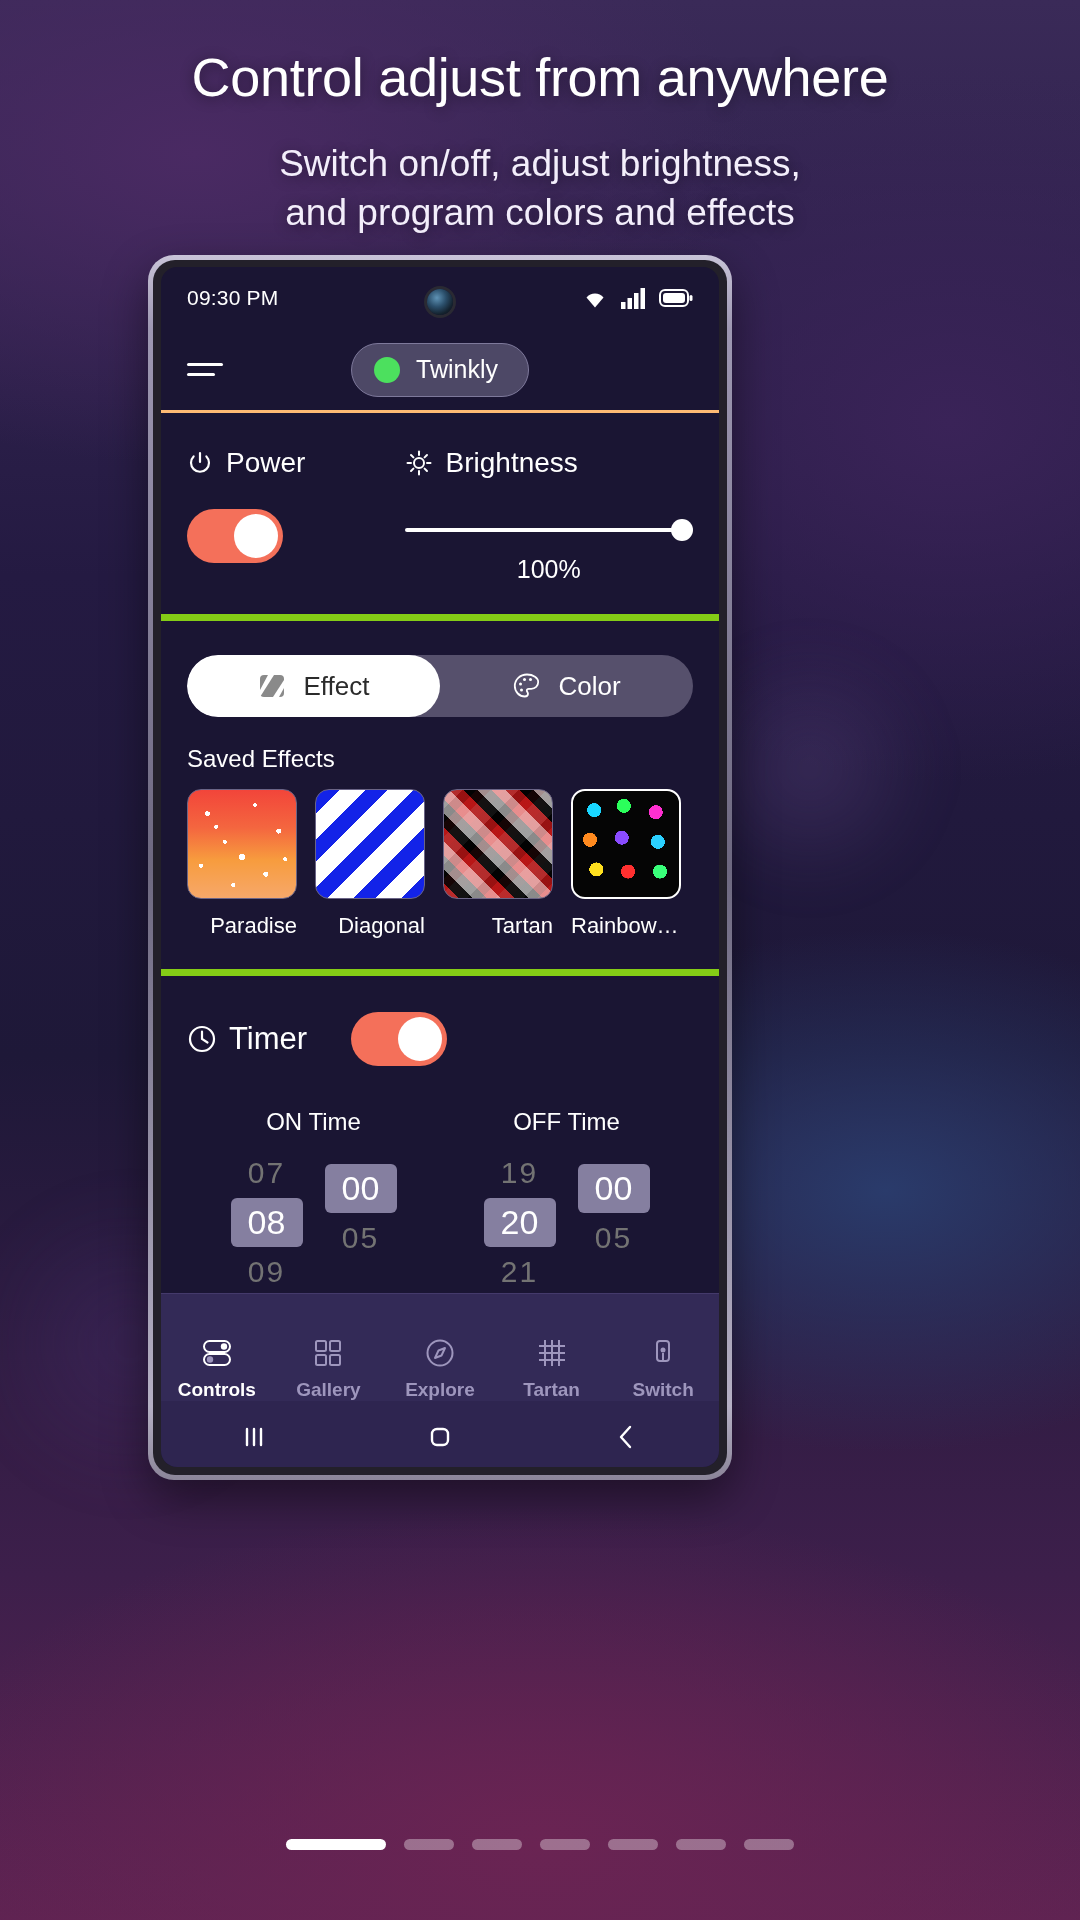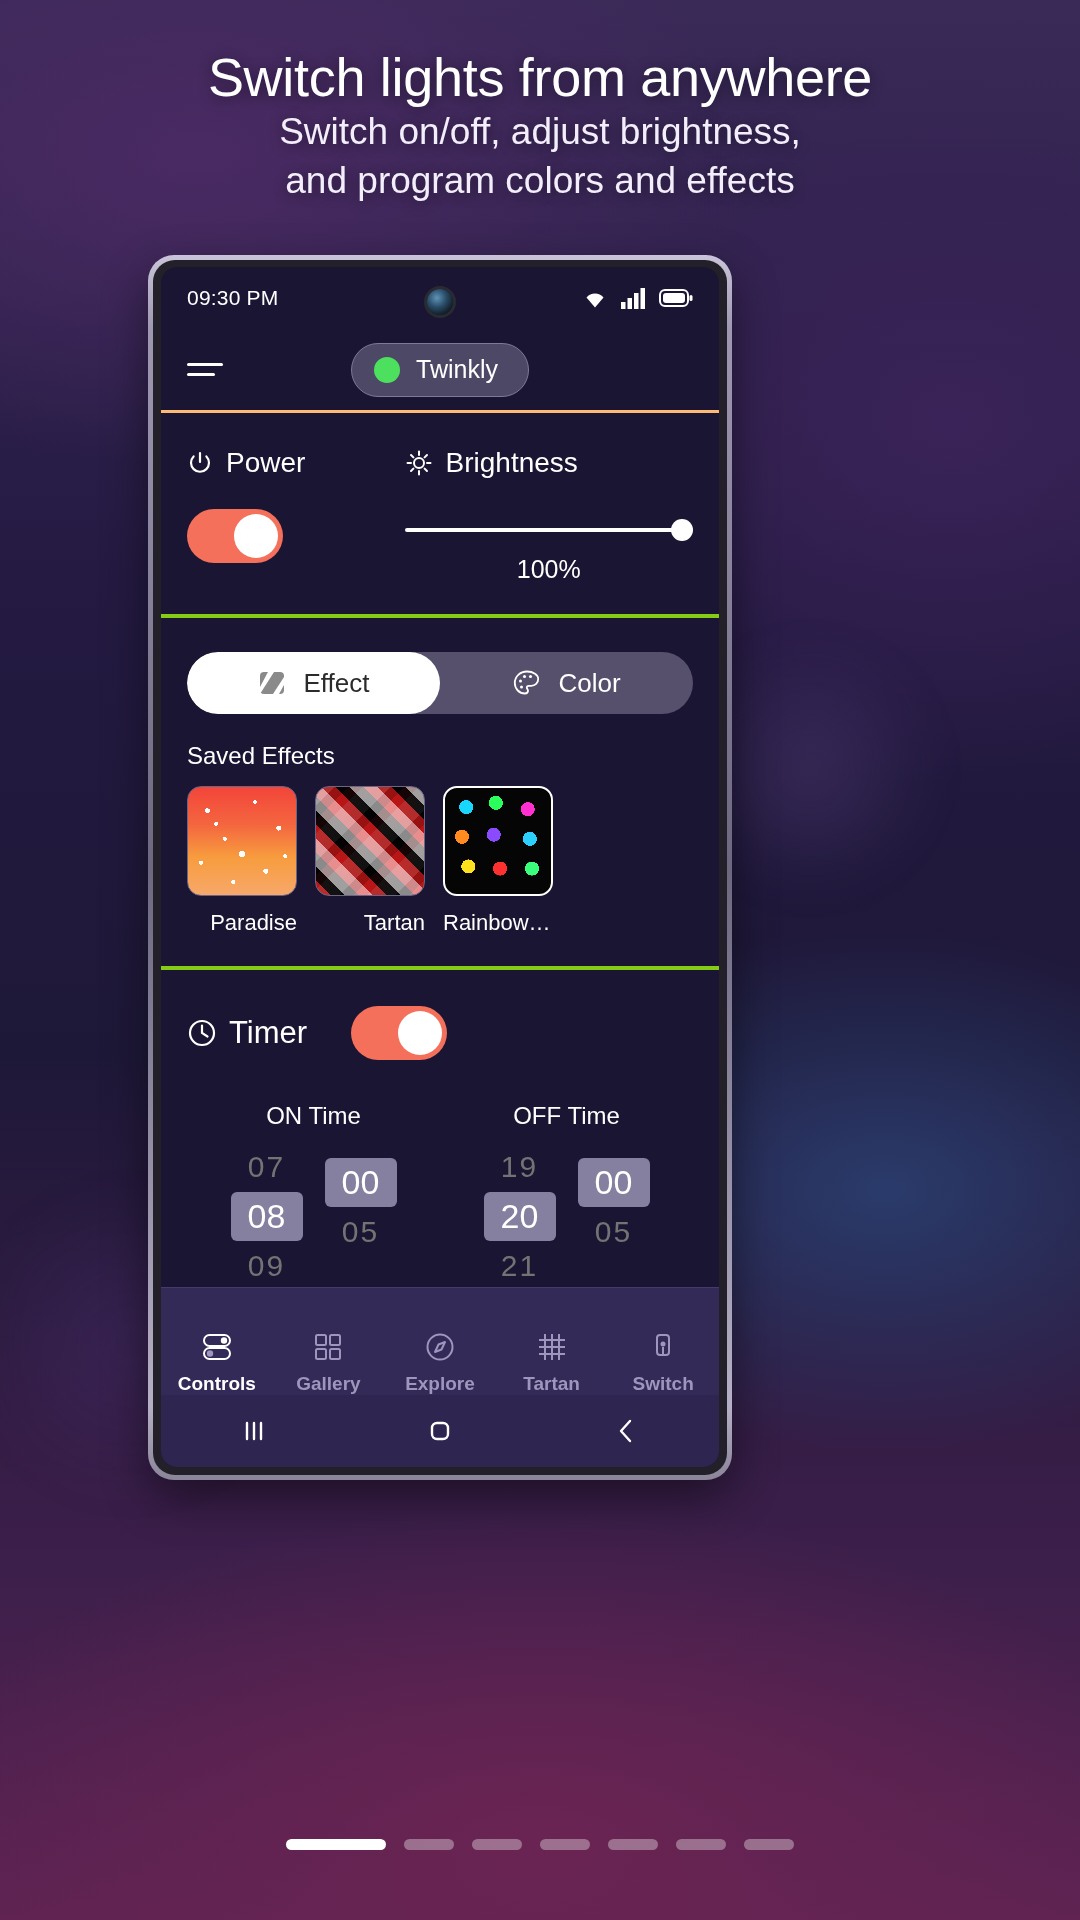--- a/index.html
+++ b/index.html
@@ -37,20 +37,21 @@
   }
   .h-title {
     margin-top: 46px;
     font-size: 54px;
     color: #ffffff;
     font-weight: 400;
     letter-spacing: -0.3px;
     line-height: 1.15;
   }
   .h-sub {
+    margin-top: 32px;
     font-size: 37px;
     color: #f3eefb;
     font-weight: 400;
     line-height: 1.32;
   }
 
   
   .phone {
     position: absolute;
     left: 148px; top: 255px;
@@ -110,21 +111,21 @@
     display: flex; align-items: center; gap: 16px;
     height: 54px; padding: 0 30px 0 22px;
     border-radius: 30px;
     background: #4d4866;
     border: 1px solid #7e799b;
   }
   .chip-dot { width: 26px; height: 26px; border-radius: 50%; background: #4ce05e; }
   .chip-name { font-size: 25px; color: #ffffff; }
 
   
-  .section { padding: 0 26px; border-bottom: 4px solid #84cc16; }
+  .section { padding: 0 26px; border-bottom: 7px solid #84cc16; }
 
   
   .pb { display: flex; padding-top: 34px; padding-bottom: 30px; }
   .pb-col-left { width: 43%; }
   .pb-col-right { flex: 1; }
   .pb-head { display: flex; align-items: center; gap: 13px; color: #fff; font-size: 28px; }
   .pb-head .lbl { font-size: 28px; }
   .toggle {
     margin-top: 30px;
     width: 96px; height: 54px; border-radius: 27px;
@@ -262,21 +263,21 @@
   .dot.active { width: 100px; background: #ffffff; }
 
   svg { display: block; }
 </style>
 </head>
 <body>
 
 <div class="bg"></div>
 
 <div class="headline-wrap">
-  <div class="h-title">Switch lights from anywhere</div>
+  <div class="h-title">Control adjust from anywhere</div>
   <div class="h-sub">
     <div>Switch on/off, adjust brightness,</div>
     <div>and program colors and effects</div>
   </div>
 </div>
 
 <div class="phone">
  <div class="phone-inner">
   <div class="screen">
 
@@ -389,20 +390,24 @@
       </div>
 
       <div class="saved-title">Saved Effects</div>
 
       <div class="effects">
         <div class="effect">
           <div class="thumb t-paradise"></div>
           <div class="name">Paradise</div>
         </div>
         <div class="effect">
+          <div class="thumb t-diagonal"></div>
+          <div class="name">Diagonal</div>
+        </div>
+        <div class="effect">
           <div class="thumb t-tartan"></div>
           <div class="name">Tartan</div>
         </div>
         <div class="effect selected">
           <div class="thumb t-rainbow"></div>
           <div class="name">Rainbow R...</div>
         </div>
       </div>
     </div>
 

